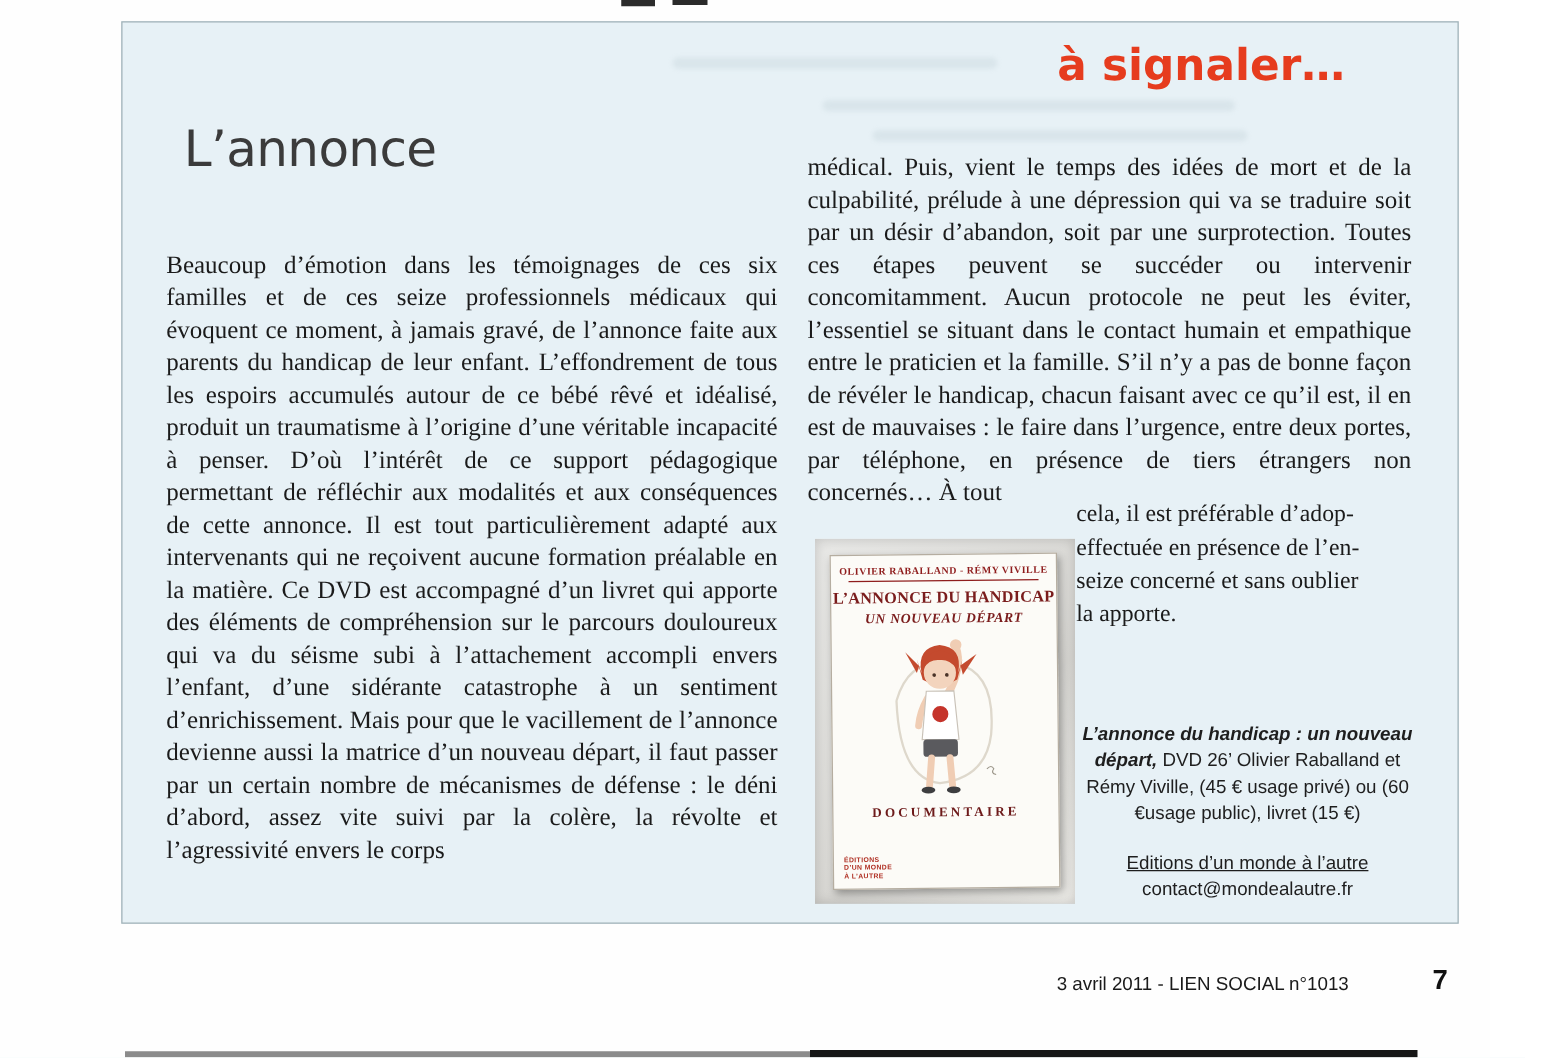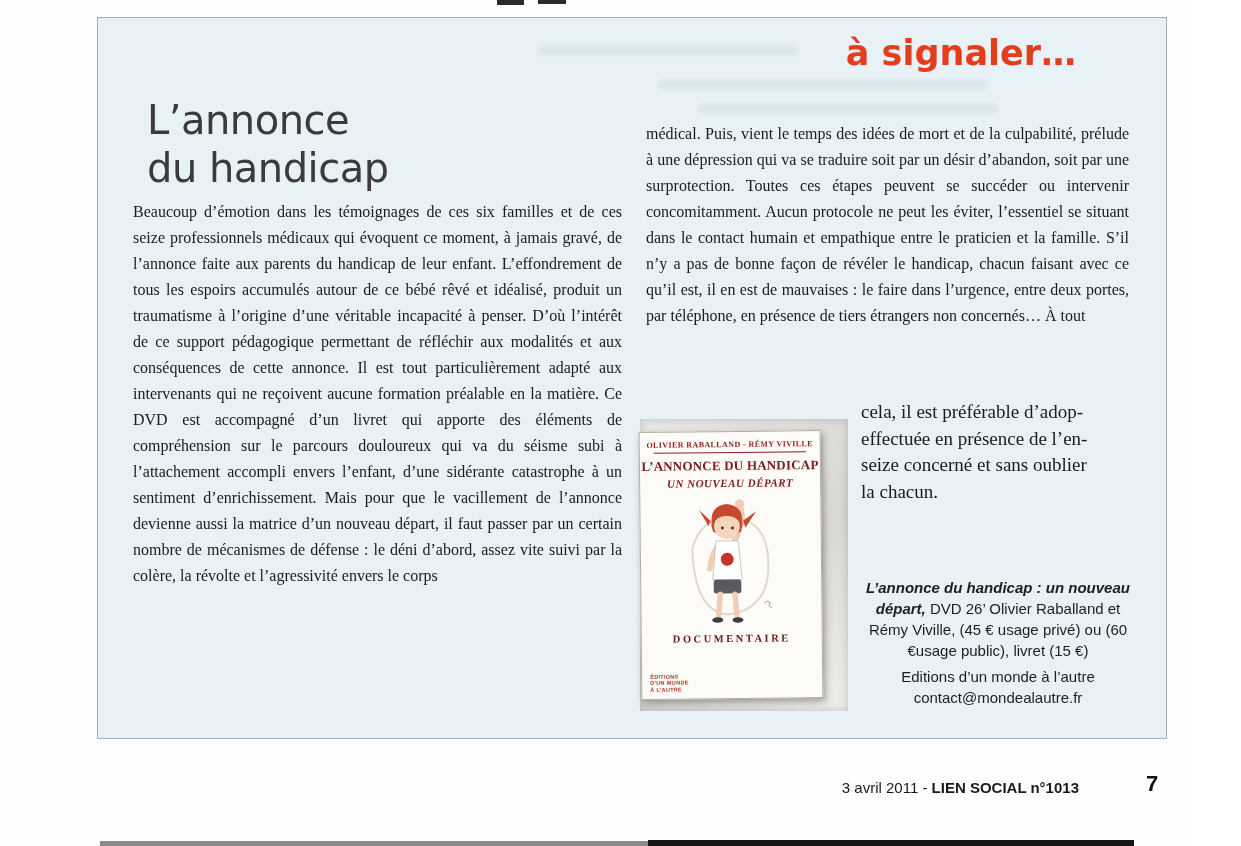--- a/index.html
+++ b/index.html
@@ -17,57 +17,57 @@
          background:#e7f1f6;border:1px solid #9fb0b6;box-sizing:border-box;}
 
   .section-label{position:absolute;top:33px;right:116px;
          font-family:"DejaVu Sans",sans-serif;font-weight:700;font-size:35px;color:#e63c1e;}
 
   .title{position:absolute;left:135px;top:84px;margin:12px;
          font-family:"DejaVu Sans",sans-serif;font-weight:400;font-size:40px;
          color:#3b3b3b;line-height:48px;letter-spacing:-0.5px;}
   .title span{display:block;}
 
-  .col{position:absolute;font-size:16px;line-height:26px;text-align:justify;
+  .col{position:absolute;font-size:20px;line-height:26px;text-align:justify;
        color:#1b1b1b;hyphens:auto;-webkit-hyphens:auto;}
   .col-left{left:133px;top:199px;width:489px;}
   .col-right{left:646px;top:121px;width:483px;}
 
   .wrap-text{position:absolute;left:861px;top:399px;width:272px;
              font-size:19px;line-height:26.5px;color:#1b1b1b;font-family:Liberation Serif, serif;}
 
   
-  .dvd-photo{position:absolute;left:640px;top:419px;width:208px;height:292px;margin:0;
+  .dvd-photo{position:absolute;left:640px;top:419px;width:208px;height:292px;margin:12px;
              background:linear-gradient(135deg,#e9e9e7,#d8d7d3 60%,#efeeea);
              box-shadow:inset 0 0 10px rgba(0,0,0,.18);
-             display:flex;align-items:center;justify-content:flex-start;}
+             display:flex;align-items:center;justify-content:center;}
   .dvd-cover{width:182px;height:268px;background:#fcfbf7;border:1px solid #b5ada0;
              box-shadow:2px 3px 7px rgba(0,0,0,.35);transform:rotate(-.6deg);
              display:flex;flex-direction:column;align-items:center;
              padding:8px 6px 6px;box-sizing:border-box;position:relative;}
   .cover-authors{font-size:8px;font-weight:700;color:#8f1d1d;letter-spacing:.4px;white-space:nowrap;}
   .cover-rule{width:90%;height:1px;background:#8f1d1d;margin:3px 0 5px;}
   .cover-title{font-size:13px;font-weight:700;color:#7a1c1c;letter-spacing:.2px;white-space:nowrap;}
   .cover-subtitle{font-size:11px;font-style:italic;font-weight:700;color:#7a1c1c;margin-top:3px;letter-spacing:.5px;}
   .illustration{width:118px;height:138px;margin-top:4px;}
   .cover-genre{font-size:10.5px;font-weight:700;color:#6d1a1a;letter-spacing:2.5px;margin-top:2px;}
   .cover-publisher{position:absolute;left:8px;bottom:6px;display:flex;flex-direction:column;}
   .cover-publisher span{font-family:"Liberation Sans",sans-serif;font-size:5.5px;font-weight:700;
                         color:#b03024;line-height:6.5px;letter-spacing:.3px;}
 
   
   .caption{position:absolute;left:862px;top:577px;width:272px;
            font-family:"Liberation Sans",sans-serif;font-size:15px;line-height:21px;color:#1e1e1e;text-align:center;}
   .caption-lead{font-weight:700;font-style:italic;}
-  .caption-publisher{margin-top:5px;}
+  .caption-publisher{margin-top:19px;text-decoration:underline;}
 
   
   .footer{position:absolute;top:779px;right:113px;
           font-family:"Liberation Sans",sans-serif;font-size:15px;color:#1a1a1a;}
-  .footer .journal{font-weight:700;}
+  .footer .journal{font-weight:400;}
   .page-number{position:absolute;top:771px;left:1146px;
                font-family:"Liberation Sans",sans-serif;font-size:22px;font-weight:700;color:#111;}
 </style>
 </head>
 <body>
 
 <div class="page">
 
   <div class="top-mark" style="left:497px;top:0;width:27px;height:5px;"></div>
   <div class="top-mark" style="left:538px;top:0;width:28px;height:4px;"></div>
@@ -76,32 +76,31 @@
 
     <div class="bleed" style="left:440px;top:28px;width:260px;"></div>
     <div class="bleed" style="left:560px;top:62px;width:330px;"></div>
     <div class="bleed" style="left:600px;top:86px;width:300px;"></div>
   </div>
 
   <div class="section-label">à signaler…</div>
 
   <h1 class="title">
     <span>L’annonce</span>
-    <span>du handicap</span>
   </h1>
 
   <div class="col col-left">Beaucoup d’émotion dans les témoignages de ces six familles et de ces seize professionnels médicaux qui évoquent ce moment, à jamais gravé, de l’annonce faite aux parents du handicap de leur enfant. L’effondrement de tous les espoirs accumulés autour de ce bébé rêvé et idéalisé, produit un traumatisme à l’origine d’une véritable incapacité à penser. D’où l’intérêt de ce support pédagogique permettant de réfléchir aux modalités et aux conséquences de cette annonce. Il est tout particulièrement adapté aux intervenants qui ne reçoivent aucune formation préalable en la matière. Ce DVD est accompagné d’un livret qui apporte des éléments de compréhension sur le parcours douloureux qui va du séisme subi à l’attachement accompli envers l’enfant, d’une sidérante catastrophe à un sentiment d’enrichissement. Mais pour que le vacillement de l’annonce devienne aussi la matrice d’un nouveau départ, il faut passer par un certain nombre de mécanismes de défense : le déni d’abord, assez vite suivi par la colère, la révolte et l’agressivité envers le corps</div>
 
   <div class="col col-right">médical. Puis, vient le temps des idées de mort et de la culpabilité, prélude à une dépression qui va se traduire soit par un désir d’abandon, soit par une surprotection. Toutes ces étapes peuvent se succéder ou intervenir concomitamment. Aucun protocole ne peut les éviter, l’essentiel se situant dans le contact humain et empathique entre le praticien et la famille. S’il n’y a pas de bonne façon de révéler le handicap, chacun faisant avec ce qu’il est, il en est de mauvaises : le faire dans l’urgence, entre deux portes, par téléphone, en présence de tiers étrangers non concernés… À tout</div>
 
   <div class="wrap-text">
     <div>cela, il est préférable d’adop-</div>
     <div>effectuée en présence de l’en-</div>
     <div>seize concerné et sans oublier</div>
-    <div>la chacun.</div>
+    <div>la apporte.</div>
   </div>
 
   <figure class="dvd-photo">
     <div class="dvd-cover">
       <div class="cover-authors">OLIVIER RABALLAND - RÉMY VIVILLE</div>
       <div class="cover-rule"></div>
       <div class="cover-title">L’ANNONCE DU HANDICAP</div>
       <div class="cover-subtitle">UN NOUVEAU DÉPART</div>
 
       <svg class="illustration" viewBox="0 0 120 150">

